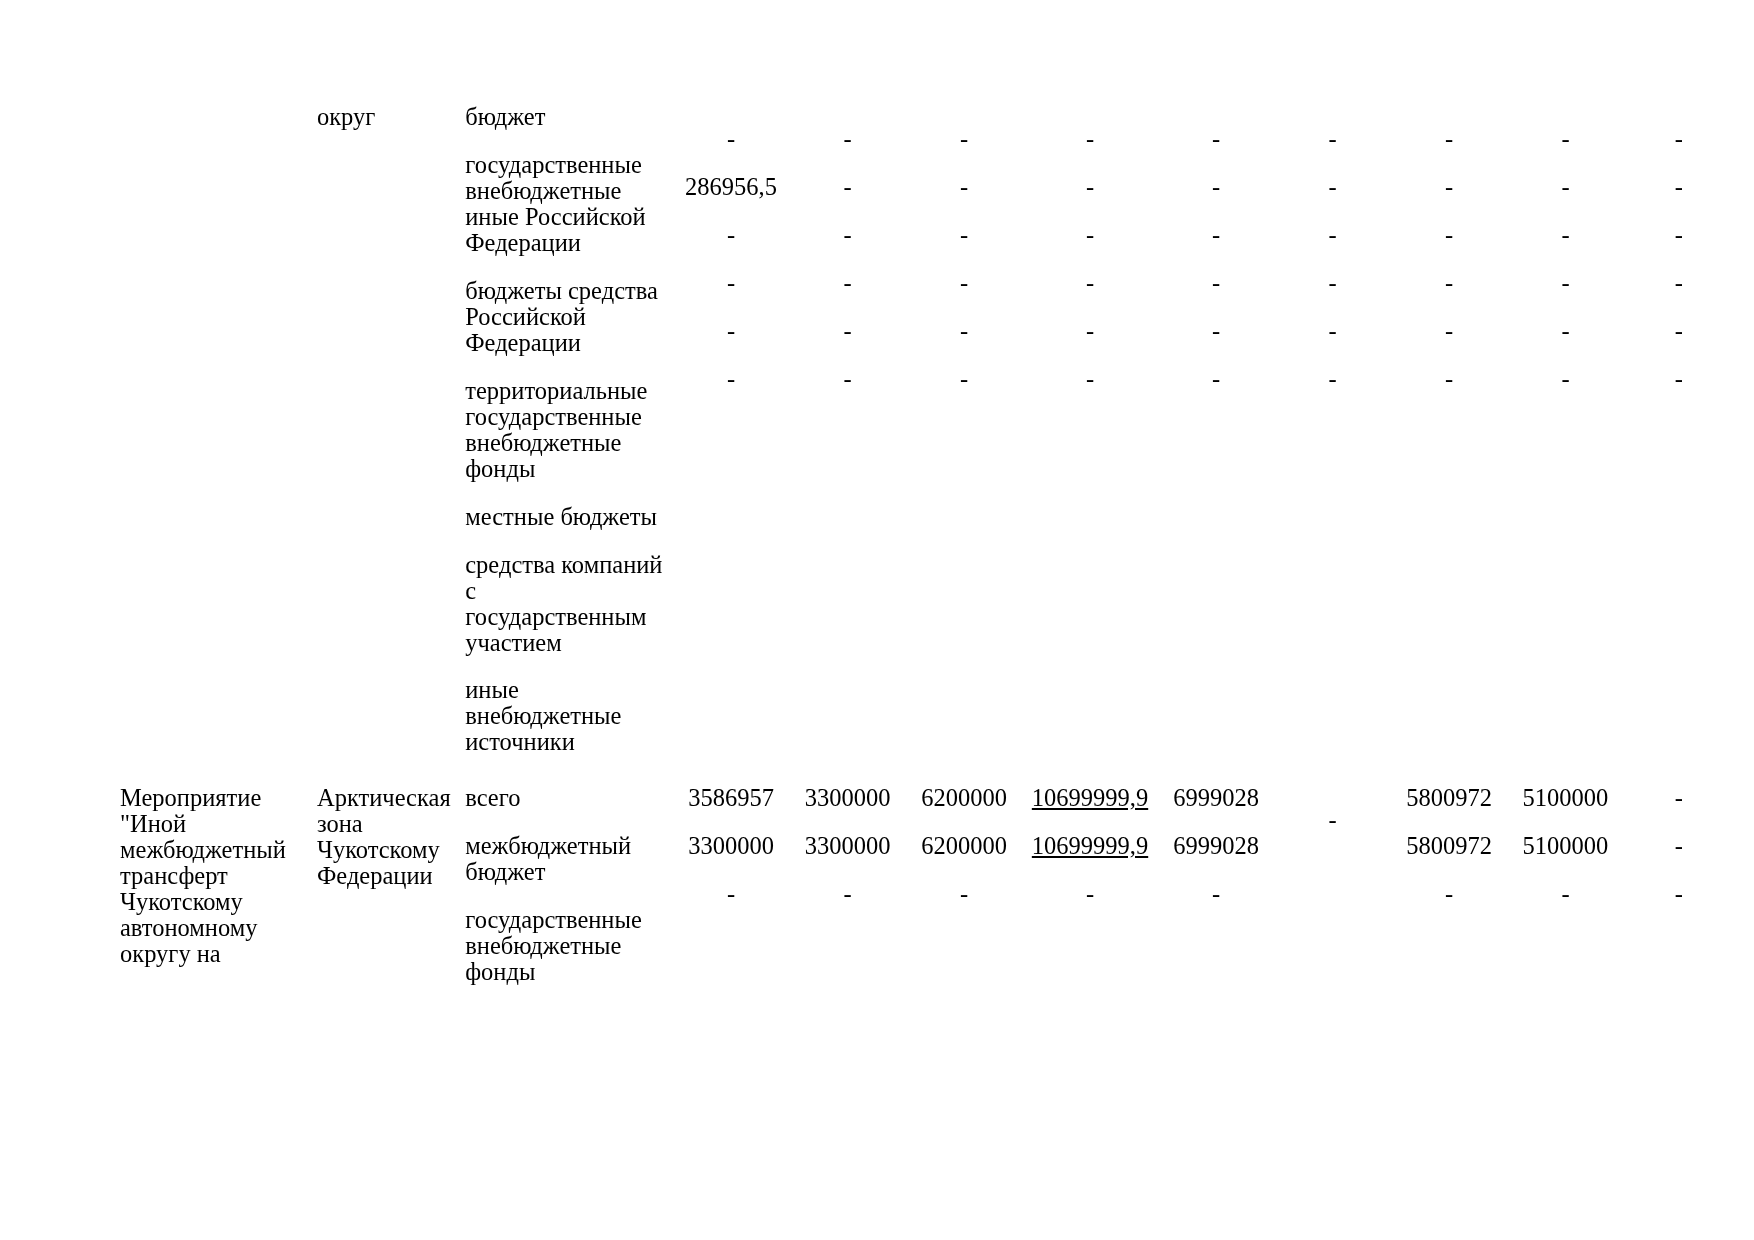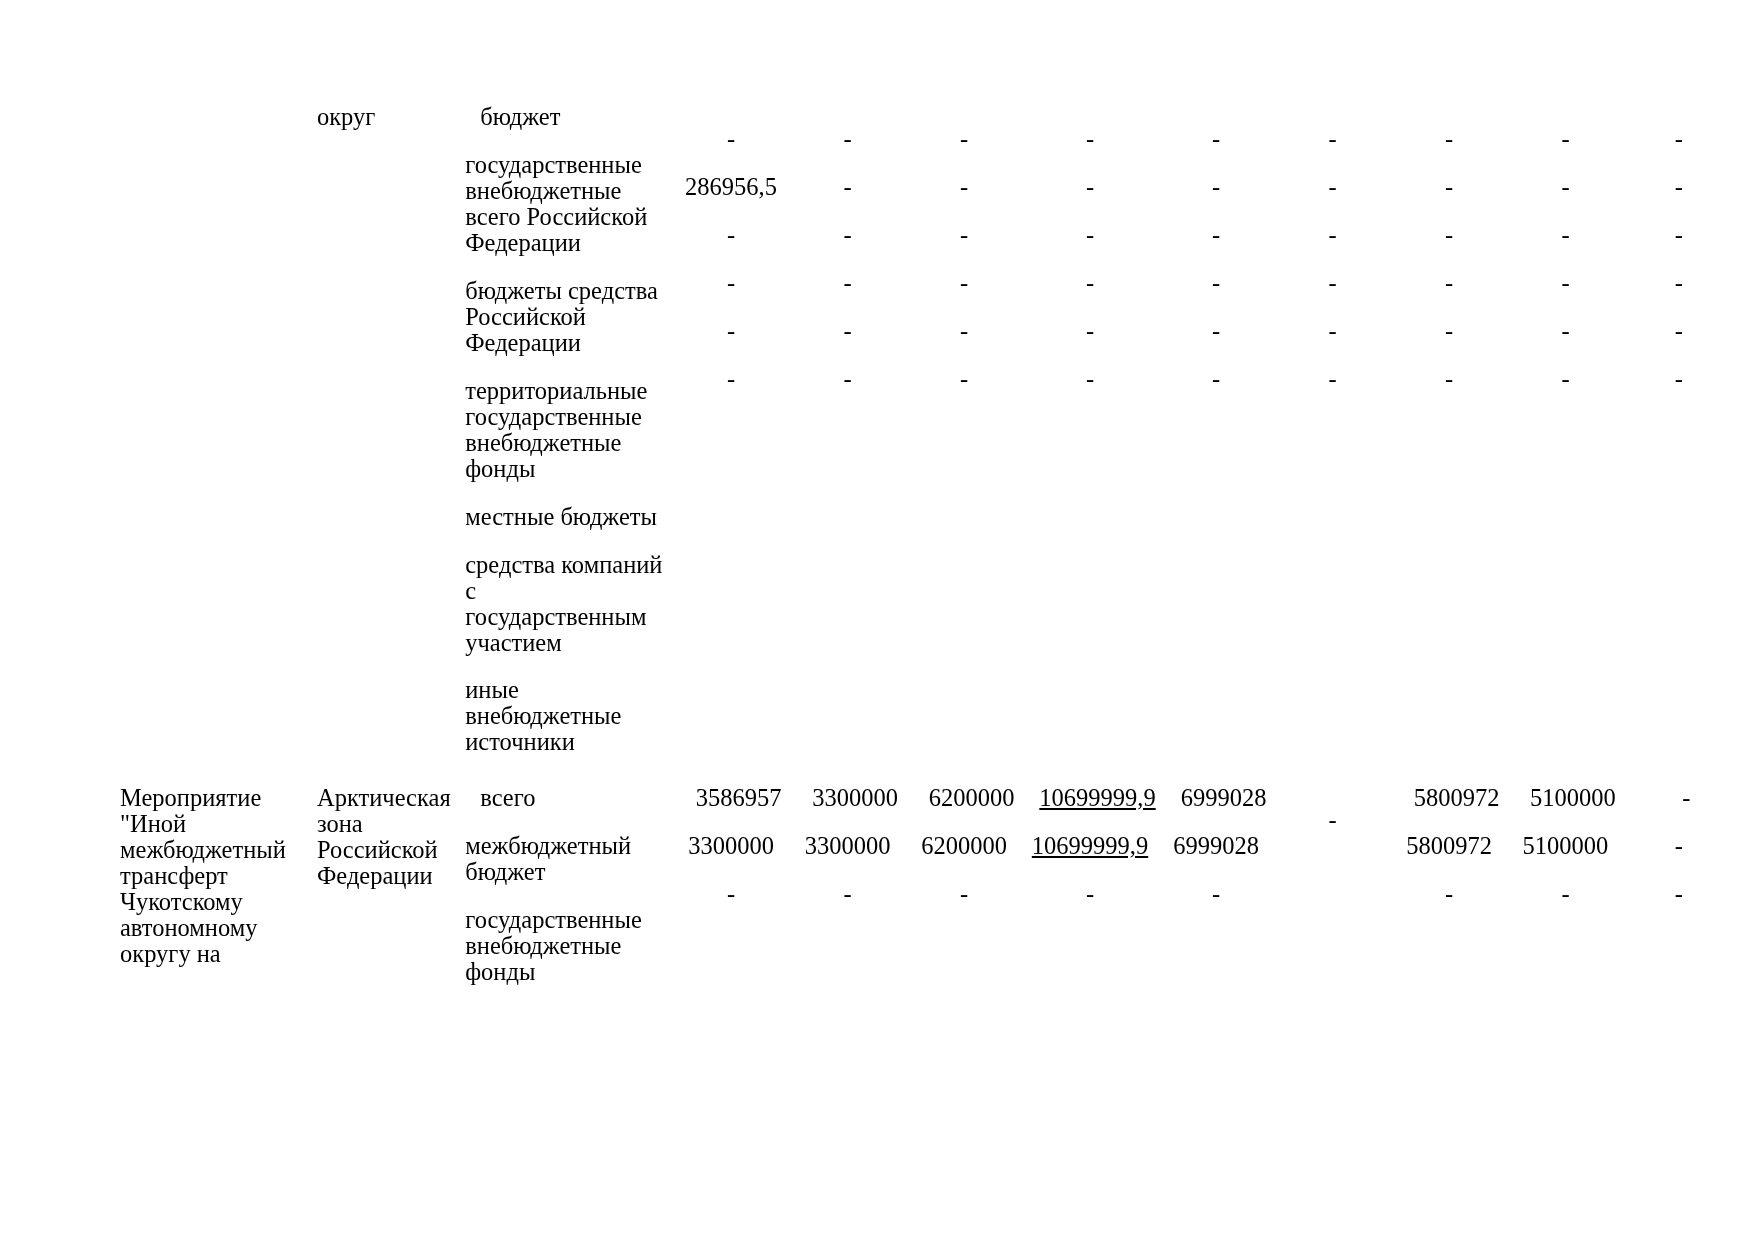--- a/index.html
+++ b/index.html
@@ -78,21 +78,21 @@
   .blk + .blk {
     margin-top: 22px;
   }
 
   
   tr.group-row > td {
     padding-bottom: 0;
   }
 
   
-  .lead-0  { margin-top: 0; margin-left: 15px; }
+  .lead-0  { margin-top: 0; }
   .lead-1  { margin-top: 22px; }
   .lead-2  { margin-top: 26px; }
 
   .nowrap { white-space: nowrap; text-decoration: underline; }
 </style>
 </head>
 <body>
 
 <div class="page">
 
@@ -116,21 +116,21 @@
       <tr class="group-row">
         <td class="col-measure">
           <span class="cell-text"></span>
         </td>
         <td class="col-zone">
           <span class="cell-text">округ</span>
         </td>
 
         <td class="col-source">
           <span class="blk lead-0 cell-text">бюджет</span>
-          <span class="blk lead-1 cell-text">государственные внебюджетные всего Российской Федерации</span>
+          <span class="blk lead-1 cell-text">государственные внебюджетные иные Российской Федерации</span>
           <span class="blk lead-1 cell-text">бюджеты средства Российской Федерации</span>
           <span class="blk lead-1 cell-text">территориальные государственные внебюджетные фонды</span>
           <span class="blk lead-1 cell-text">местные бюджеты</span>
           <span class="blk lead-1 cell-text">средства компаний с государственным участием</span>
           <span class="blk lead-1 cell-text">иные внебюджетные источники</span>
         </td>
 
         <td class="col-num">
           <span class="blk lead-0 cell-text"></span>
           <span class="blk lead-1 cell-text">-</span>
@@ -216,21 +216,21 @@
 
       <tr>
         <td colspan="12" style="height:30px;"></td>
       </tr>
 
       <tr class="group-row">
         <td class="col-measure">
           <span class="cell-text">Мероприятие "Иной межбюджетный трансферт Чукотскому автономному округу на</span>
         </td>
         <td class="col-zone">
-          <span class="cell-text">Арктическая зона Российской Федерации</span>
+          <span class="cell-text">Арктическая зона Чукотскому Федерации</span>
         </td>
 
         <td class="col-source">
           <span class="blk lead-0 cell-text">всего</span>
           <span class="blk lead-1 cell-text">межбюджетный бюджет</span>
           <span class="blk lead-1 cell-text">государственные внебюджетные фонды</span>
         </td>
 
         <td class="col-num">
           <span class="blk lead-0 cell-text">3586957</span>

